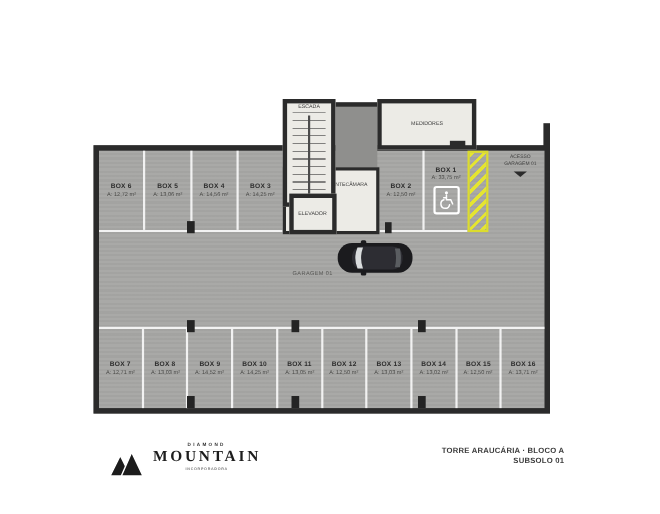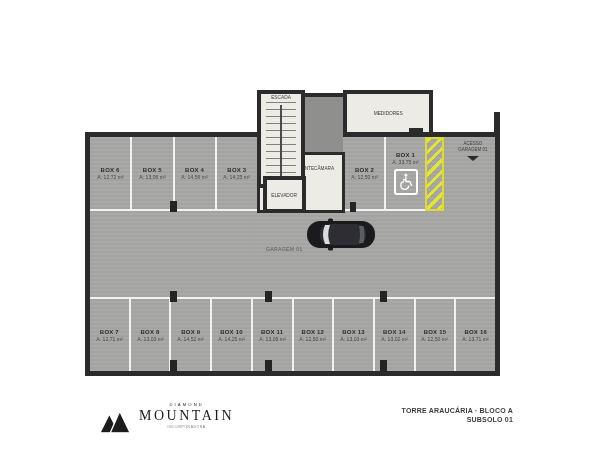--- a/index.html
+++ b/index.html
@@ -50,21 +50,21 @@
   
   .garagem-label { position:absolute; left:266px; top:247px; font-size:6px; color:#5a5a58;
                    transform:scale(.85); transform-origin:left top; letter-spacing:.4px; z-index:2; white-space:nowrap; }
   .car { position:absolute; left:306px; top:217px; width:70px; height:35px; z-index:2; }
 
   
   .col { position:absolute; background:#242424; z-index:3; }
   .stub { position:absolute; left:494px; top:112px; width:6px; height:24px; background:#2b2b2b; z-index:2; }
 
   
-  .brand { position:absolute; left:99px; top:402px; display:flex; align-items:flex-start; }
+  .brand { position:absolute; left:99px; top:402px; display:flex; align-items:flex-start;font-weight:bold; }
   .brand-icon { margin-top:7px; }
   .brand-text { margin-left:8px; display:flex; flex-direction:column; align-items:center; }
   .brand-top { font-size:6px; transform:scale(.7); letter-spacing:3px; color:#2e2e2e; white-space:nowrap; }
   .brand-name { font-family:"Liberation Serif", serif; font-size:14px; letter-spacing:2.5px; color:#1d1d1d; line-height:1.15; white-space:nowrap; }
   .brand-tag { font-size:6px; transform:scale(.55); letter-spacing:1.2px; color:#757575; white-space:nowrap; }
   .sheet-title { position:absolute; right:87px; top:406px; text-align:right; color:#3c3c3c; }
   .sheet-line { font-size:7px; font-weight:bold; letter-spacing:.2px; line-height:1.35; white-space:nowrap; }
 </style>
 </head>
 <body>

